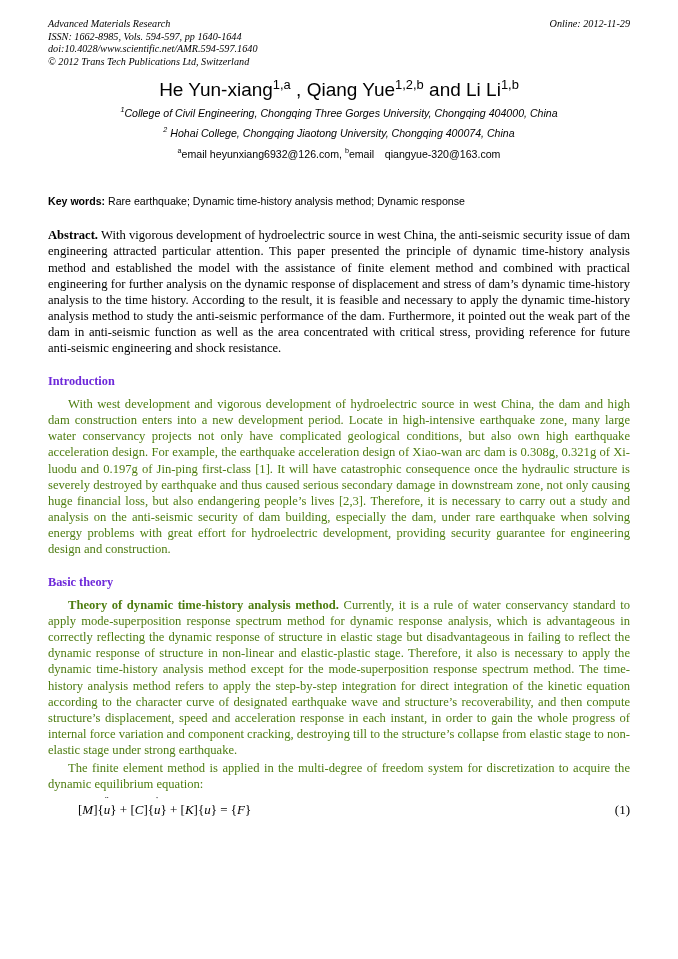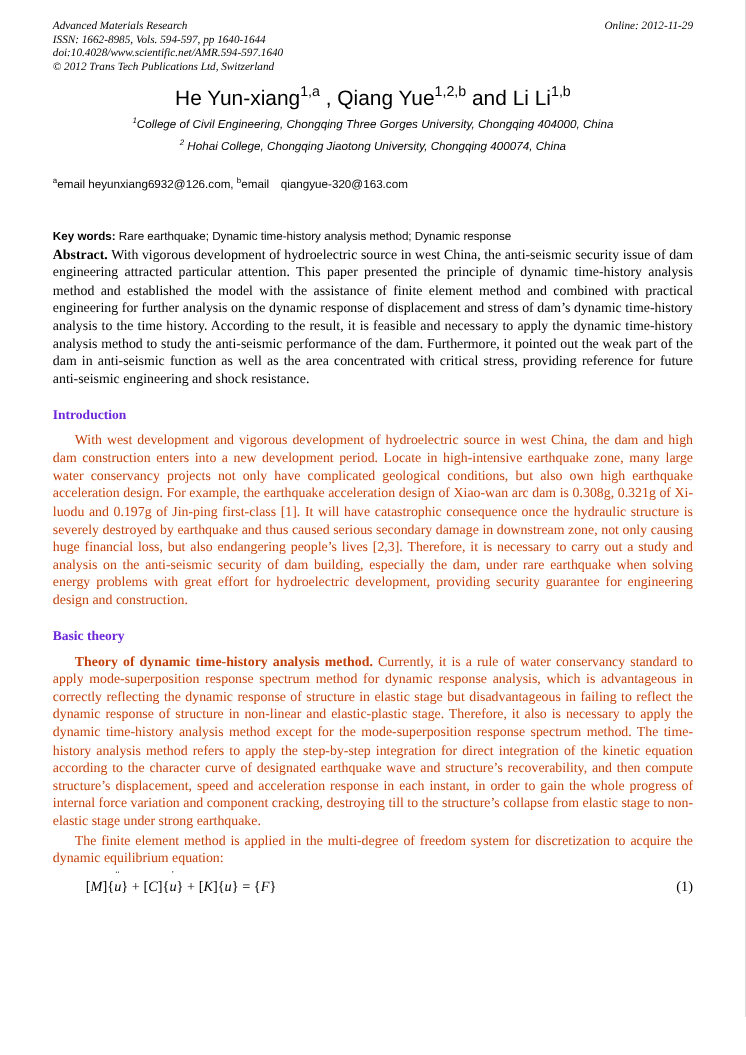--- a/index.html
+++ b/index.html
@@ -66,44 +66,46 @@
     margin-top: 7px;
     font-family: "Liberation Sans", "DejaVu Sans", sans-serif;
     font-size: 10.6px;
     line-height: 15px;
     text-align: center;
     color: #000;
     font-style: italic;
   }
   .affiliation.second { margin-top: 5px; }
   .emails {
-    margin-top: 20px;
+    margin-top: 6px;
     font-family: "Liberation Sans", "DejaVu Sans", sans-serif;
     font-size: 10.6px;
     line-height: 15px;
+    text-align: center;
     color: #000;
   }
   sup {
     font-size: 0.68em;
     vertical-align: super;
     line-height: 0;
   }
 
   
   .keywords {
     margin-top: 32px;
     font-family: "Liberation Sans", "DejaVu Sans", sans-serif;
     font-size: 10.6px;
     line-height: 15px;
     color: #000;
   }
   .keywords .kw-label { font-weight: bold; }
 
   
   .abstract {
+    margin-top: 18px;
     font-family: "Liberation Serif", "DejaVu Serif", serif;
     font-size: 12.6px;
     line-height: 16.1px;
     text-align: justify;
     color: #000;
   }
   .abstract .ab-label { font-weight: bold; }
 
   .section-head {
     margin-top: 17px;
@@ -114,21 +116,21 @@
     color: #6d28d9;
   }
   p.body {
     margin: 0;
     margin-top: 7px;
     text-indent: 20px;
     font-family: "Liberation Serif", "DejaVu Serif", serif;
     font-size: 12.6px;
     line-height: 16.1px;
     text-align: justify;
-    color: #c2410c;
+    color: #4d7c0f;
   }
   p.body.tight { margin-top: 2px; }
   .run-in { font-weight: bold; }
 
   
   .equation-row {
     position: relative;
     margin-top: 10px;
     height: 24px;
     font-family: "Liberation Serif", "DejaVu Serif", serif;

